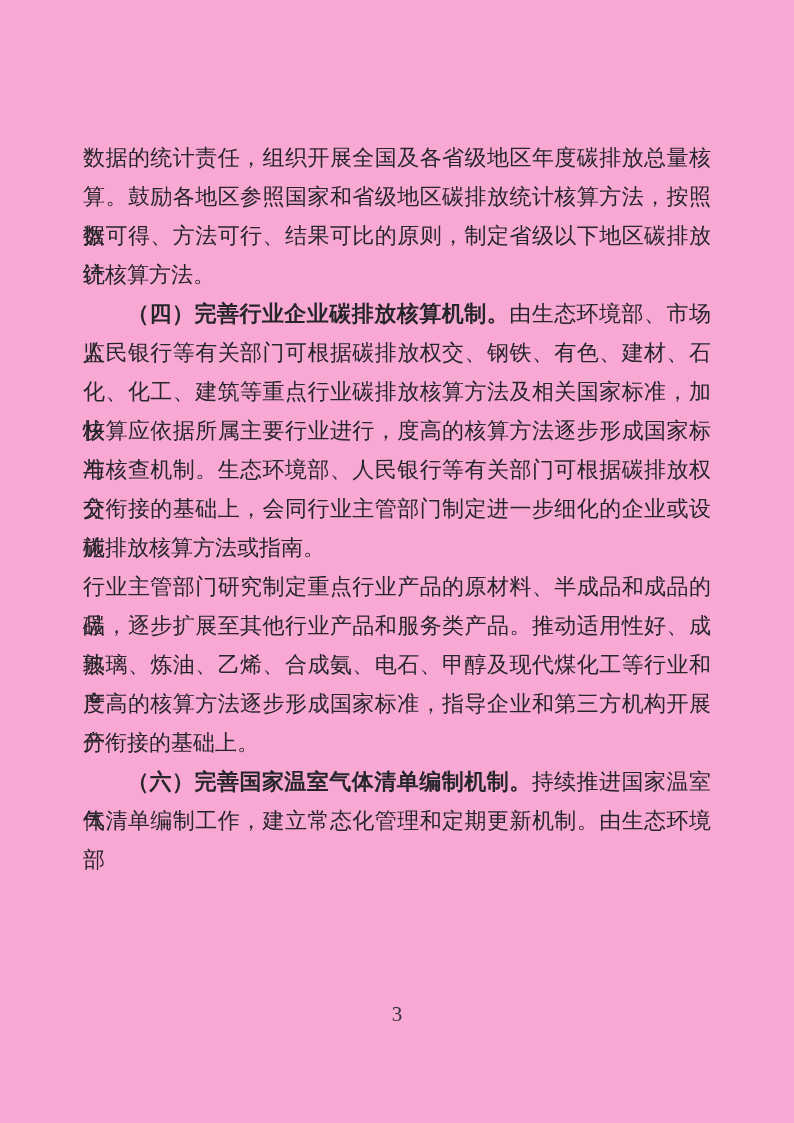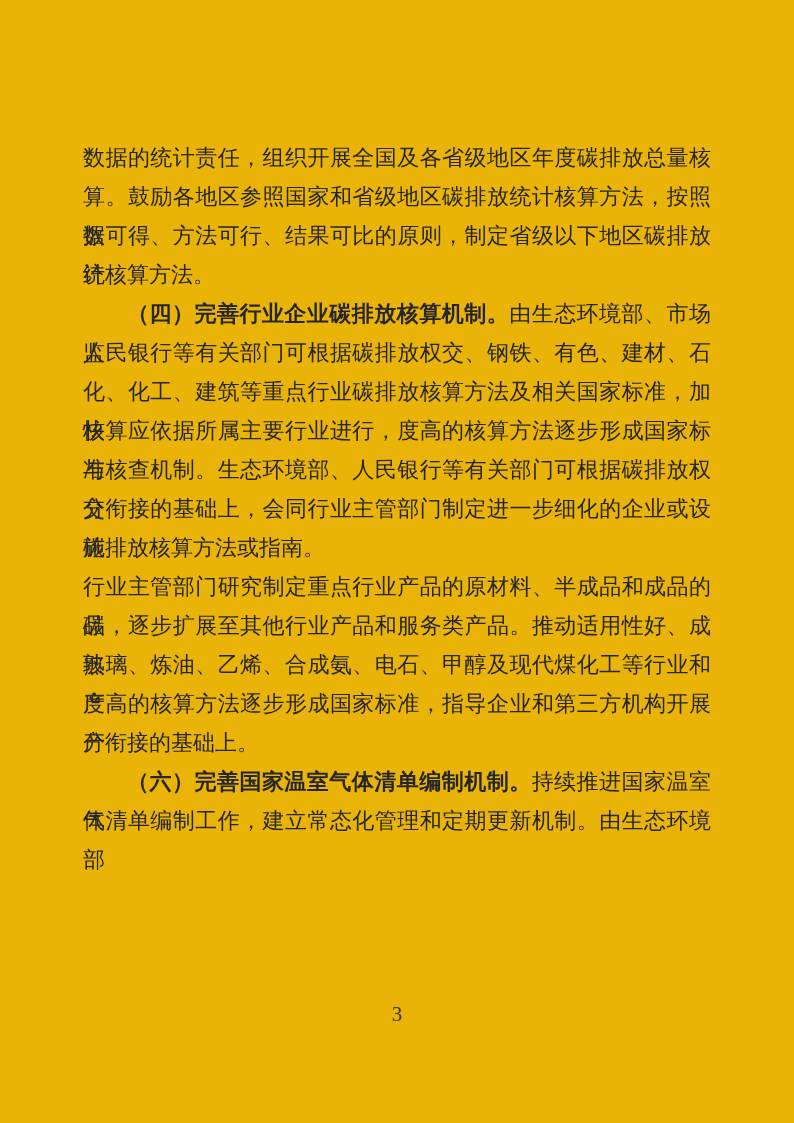--- a/index.html
+++ b/index.html
@@ -4,21 +4,21 @@
 <style>
   html, body {
     margin: 0;
     padding: 0;
     background: #ffffff;
   }
   .page {
     position: relative;
     width: 794px;
     height: 1123px;
-    background: #eab308;
+    background: #f9a8d4;
     overflow: hidden;
     font-family: "Liberation Serif", serif;
     color: #26262a;
   }
   .content {
     position: absolute;
     left: 83px;
     top: 138px;
     width: 628px;
   }

